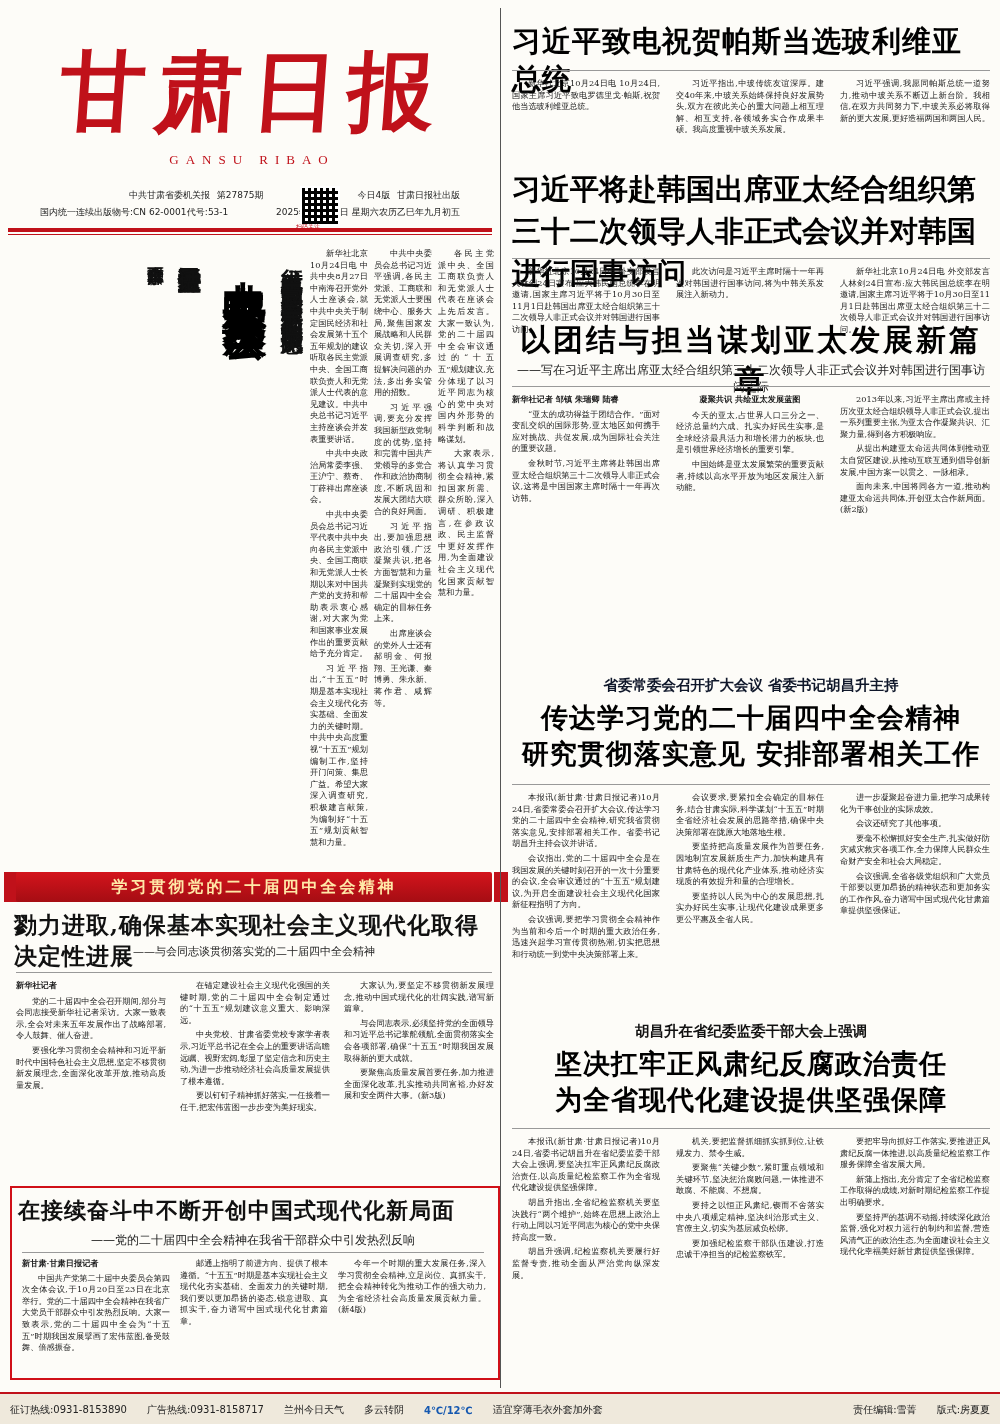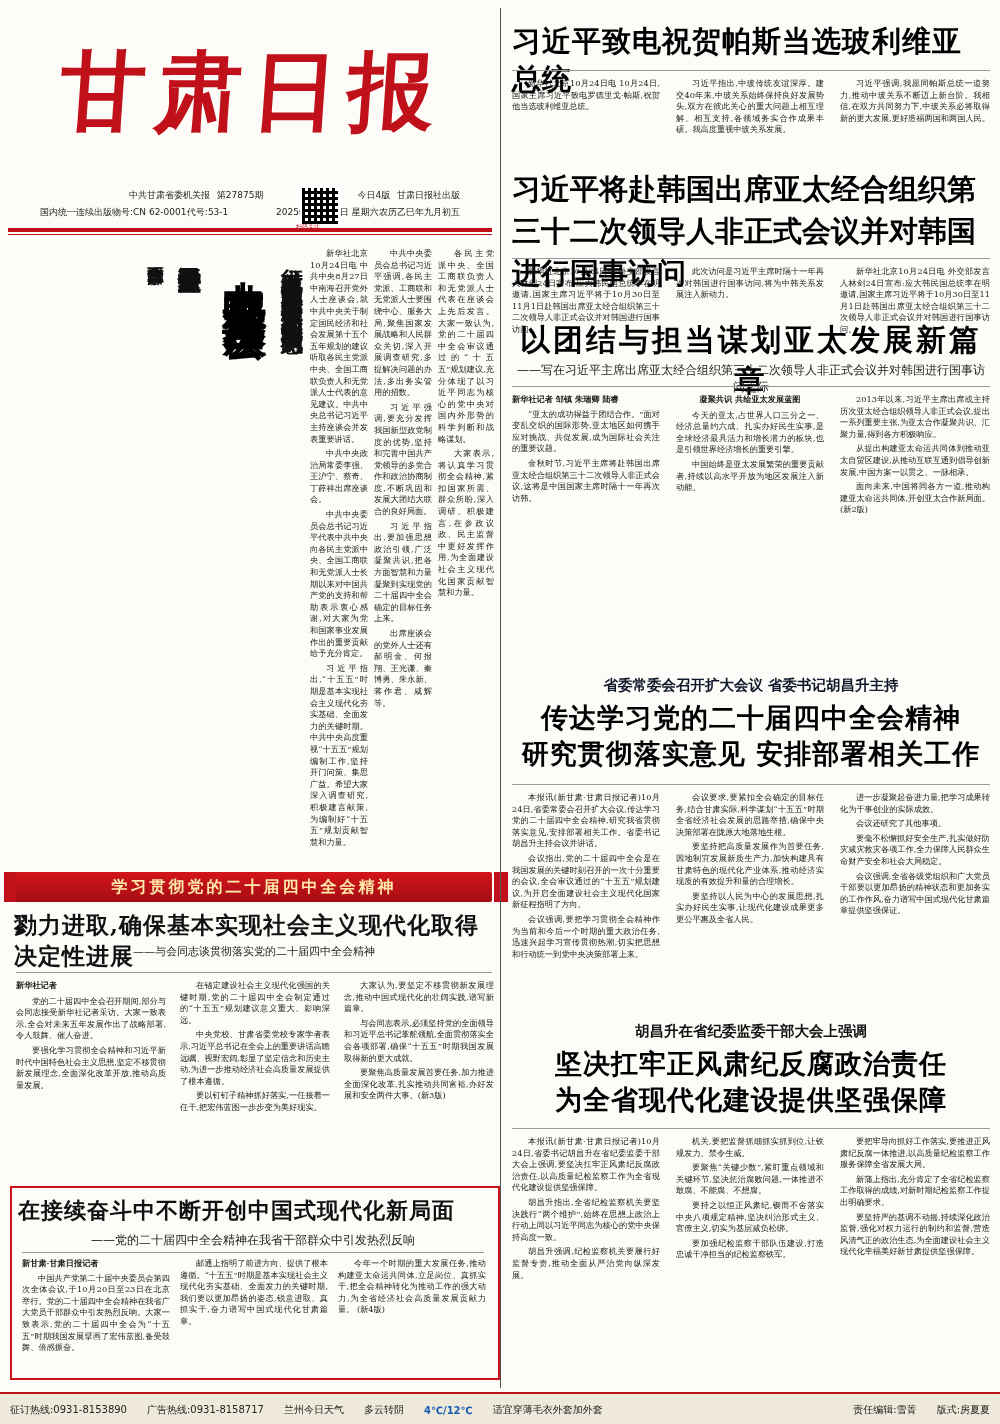--- a/index.html
+++ b/index.html
@@ -173,20 +173,21 @@
   .weather-blue{color:#1558b0;font-weight:bold;}
   .hairline{position:absolute;background:#999;height:1px;}
 </style>
 </head>
 <body>
 
 <div class="page">
 
   <div class="masthead">
     <div class="logo">甘肃日报</div>
+    <div class="logo-pinyin">GANSU RIBAO</div>
 
     <div class="masthead-meta">
       <div class="mm-row">
         <span style="width:170px;text-align:right;">中共甘肃省委机关报</span>
         <span>第27875期</span>
         <span style="width:120px;text-align:right;">今日4版</span>
         <span>甘肃日报社出版</span>
       </div>
       <div class="mm-row" style="margin-top:3px;">
         <span>国内统一连续出版物号:CN 62-0001</span>
@@ -255,21 +256,21 @@
   <div class="hairline" style="left:22px;top:1252px;width:462px;"></div>
 
   <div class="col" style="left:22px;top:1258px;width:148px;height:112px;">
     <div style="font-weight:bold;margin-bottom:3px;">新甘肃·甘肃日报记者</div>
     <p>中国共产党第二十届中央委员会第四次全体会议,于10月20日至23日在北京举行。党的二十届四中全会精神在我省广大党员干部群众中引发热烈反响。大家一致表示,党的二十届四中全会为“十五五”时期我国发展擘画了宏伟蓝图,备受鼓舞、倍感振奋。</p>
   </div>
   <div class="col" style="left:180px;top:1258px;width:148px;height:112px;">
     <p>邮通上指明了前进方向、提供了根本遵循。“十五五”时期是基本实现社会主义现代化夯实基础、全面发力的关键时期,我们要以更加昂扬的姿态,锐意进取、真抓实干,奋力谱写中国式现代化甘肃篇章。</p>
   </div>
   <div class="col" style="left:338px;top:1258px;width:148px;height:112px;">
-    <p>今年一个时期的重大发展任务,推动构建亚太命运共同体,立足岗位、真抓实干,把全会精神转化为推动工作的强大动力,为全省经济社会高质量发展贡献力量。 (新4版)</p>
+    <p>今年一个时期的重大发展任务,深入学习贯彻全会精神,立足岗位、真抓实干,把全会精神转化为推动工作的强大动力,为全省经济社会高质量发展贡献力量。 (新4版)</p>
   </div>
 
   <div class="vdiv"></div>
 
   <div class="r-head1">习近平致电祝贺帕斯当选玻利维亚总统</div>
   <div class="hairline" style="left:512px;top:70px;width:478px;"></div>
   <div class="col" style="left:512px;top:78px;width:148px;height:80px;">
     <p>新华社北京10月24日电 10月24日,国家主席习近平致电罗德里戈·帕斯,祝贺他当选玻利维亚总统。</p>
   </div>
   <div class="col" style="left:676px;top:78px;width:148px;height:80px;">

